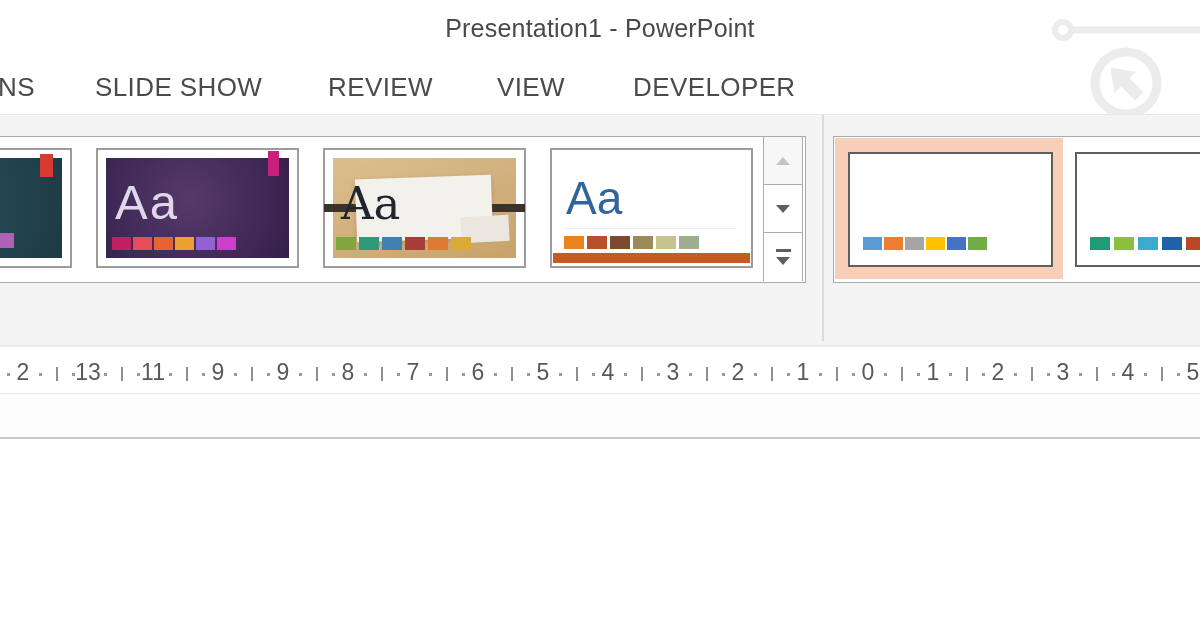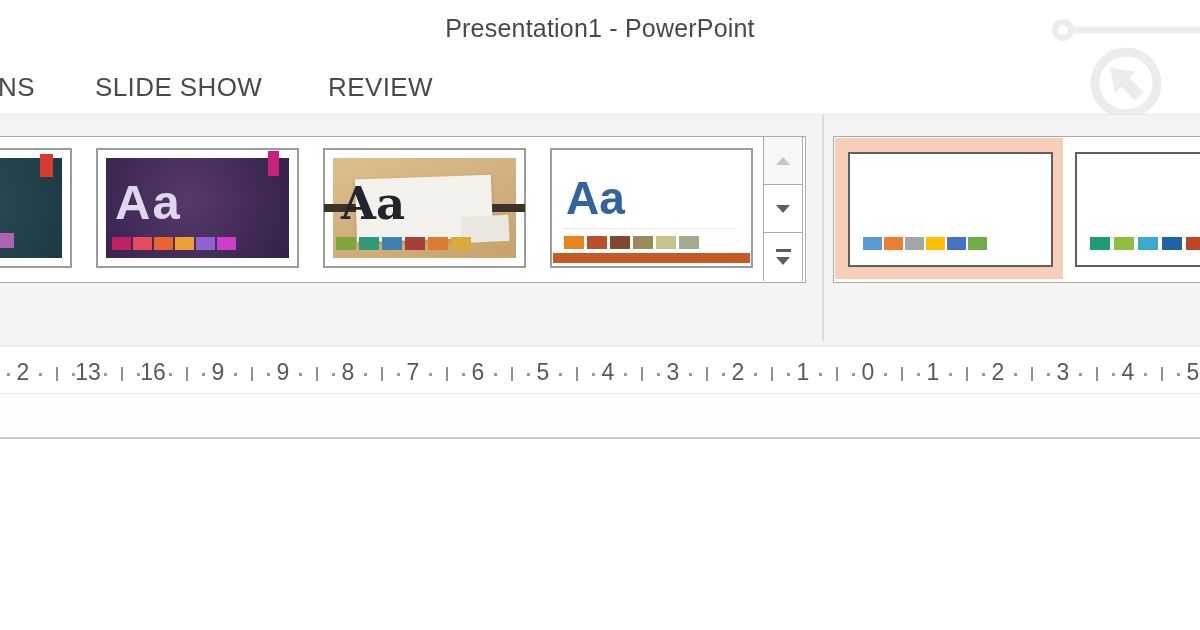--- a/index.html
+++ b/index.html
@@ -38,21 +38,21 @@
   
   .thumb{position:absolute;top:148px;width:199px;height:116px;background:#fff;
          border:2px solid #9c9c9c;z-index:3;}
   .thumb1{left:-131px;} .thumb2{left:96px;} .thumb3{left:323px;} .thumb4{left:550px;}
   .thumb-img{position:absolute;left:8px;top:8px;width:183px;height:100px;overflow:visible;}
   .t1 .thumb-img{background:radial-gradient(circle at 40% 45%, var(--bg-from), var(--bg-to));}
   .t2 .thumb-img{background:radial-gradient(circle at 45% 42%, var(--bg-from), var(--bg-to));}
   .t3 .thumb-img{background:linear-gradient(160deg, var(--bg-from), var(--bg-to));}
   .t4 .thumb-img{background:var(--bg-from);}
   .accent-tab{position:absolute;width:13px;height:23px;}
-  .sample{position:absolute;line-height:0.9;font-weight:bold;}
+  .sample{position:absolute;line-height:0.9;font-weight:normal;}
   .t2 .sample{left:9px;top:22px;font-size:49px;letter-spacing:2px;font-family:"Liberation Sans",sans-serif;}
   .t3 .sample{left:8px;top:26px;font-size:45px;font-family:"DejaVu Serif",serif;z-index:5;}
   .t4 .sample{left:6px;top:20px;font-size:46px;font-family:"Liberation Sans",sans-serif;}
   .band{position:absolute;left:-9px;width:201px;height:8px;top:46px;z-index:3;}
   .card{position:absolute;left:23px;top:19px;width:136px;height:63px;background:#f3f1ec;
         transform:rotate(-2deg);box-shadow:0 2px 4px rgba(90,70,40,.25);z-index:4;}
   .card2{position:absolute;left:128px;top:58px;width:48px;height:26px;background:#eae7e0;
          transform:rotate(-3deg);z-index:4;}
   .hairline{position:absolute;left:3px;right:6px;top:70px;height:1px;background:#ececec;}
   .theme-bar{position:absolute;left:-7px;top:95px;width:197px;height:10px;z-index:5;}
@@ -110,20 +110,22 @@
   </svg>
 
   <div class="titlebar">
     <div class="title">Presentation1 - PowerPoint</div>
   </div>
 
   <div class="tabs">
     <div class="tab tab-0">NS</div>
     <div class="tab tab-1">SLIDE SHOW</div>
     <div class="tab tab-2">REVIEW</div>
+    <div class="tab tab-3">VIEW</div>
+    <div class="tab tab-4">DEVELOPER</div>
   </div>
 
   <div class="ribbon"></div>
   <div class="gsep"></div>
 
   <div class="gallery-left"></div>
 
   <div class="thumb thumb1 t1">
     <div class="thumb-img" style="--bg-from: #2B4F58; --bg-to: #1C3A44;">
       <span class="accent-tab" style="left: 161px; top: -4px; background: rgb(214, 58, 48);"></span>
@@ -218,21 +220,21 @@
         <span class="sw" style="background: rgb(61, 170, 203);"></span>
         <span class="sw" style="background: rgb(31, 98, 168);"></span>
         <span class="sw" style="background: rgb(190, 69, 39);"></span>
       </span>
   </div>
 
   <div class="ruler">
     <div>
         <span class="r-num" style="left: 23px;">2</span>
         <span class="r-num" style="left: 88px;">13</span>
-        <span class="r-num" style="left: 153px;">16</span>
+        <span class="r-num" style="left: 153px;">11</span>
         <span class="r-num" style="left: 218px;">9</span>
         <span class="r-num" style="left: 283px;">9</span>
         <span class="r-num" style="left: 348px;">8</span>
         <span class="r-num" style="left: 413px;">7</span>
         <span class="r-num" style="left: 478px;">6</span>
         <span class="r-num" style="left: 543px;">5</span>
         <span class="r-num" style="left: 608px;">4</span>
         <span class="r-num" style="left: 673px;">3</span>
         <span class="r-num" style="left: 738px;">2</span>
         <span class="r-num" style="left: 803px;">1</span>

